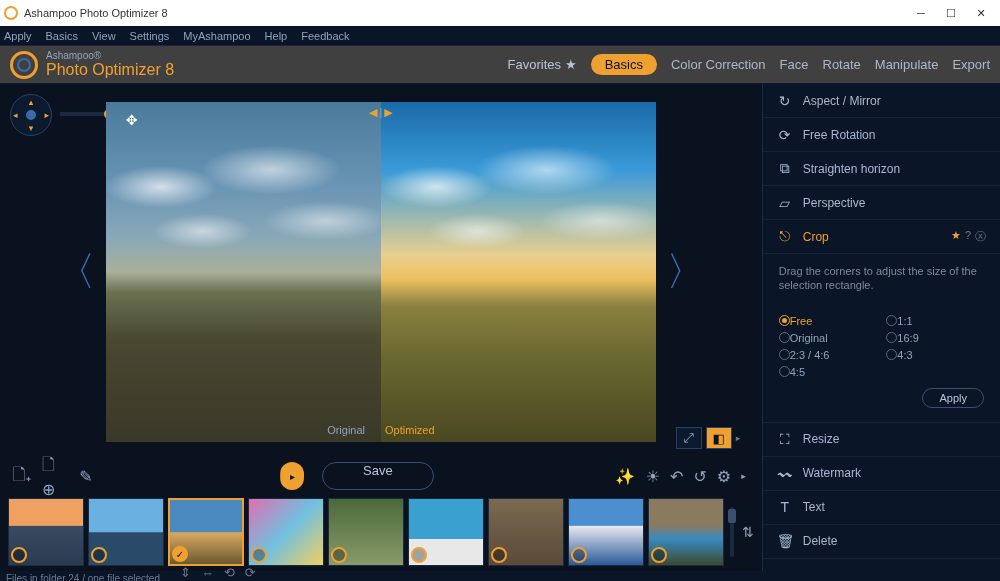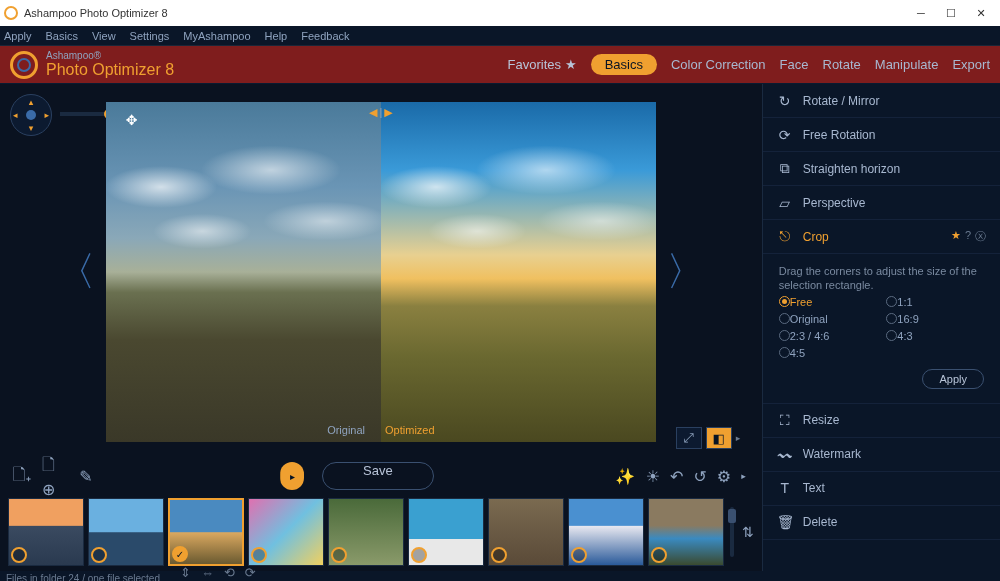--- a/index.html
+++ b/index.html
@@ -9,21 +9,21 @@
 .titlebar { height:26px; background:#fff; display:flex; align-items:center; padding:0 4px; color:#333; font-size:11px; }
 .titlebar .logo-sm { width:14px; height:14px; border-radius:50%; border:2px solid #f0a030; margin-right:6px; }
 .titlebar .wincontrols { margin-left:auto; display:flex; gap:0; }
 .titlebar .wincontrols span { width:30px; text-align:center; cursor:default; }
 
 
 .menubar { height:20px; background:#0a1628; display:flex; align-items:center; padding:0 4px; gap:14px; font-size:11px; color:#8fa3bf; border-bottom:1px solid #1a2638; }
 .menubar span { cursor:default; }
 
 
-.brandbar { height:38px; background:#7f1d1d; display:flex; align-items:center; padding:0 10px; border-bottom:1px solid #0a1a30; }
+.brandbar { height:38px; background:#404040; display:flex; align-items:center; padding:0 10px; border-bottom:1px solid #0a1a30; }
 .brand-logo { width:28px; height:28px; border-radius:50%; border:3px solid #f0a030; margin-right:8px; position:relative; }
 .brand-logo::after { content:""; position:absolute; inset:4px; border-radius:50%; border:2px solid #3a6ba8; }
 .brand-text { line-height:1.1; }
 .brand-text .sup { font-size:10px; color:#8fa3bf; }
 .brand-text .main { font-size:16px; color:#f0a030; }
 .navtabs { margin-left:auto; display:flex; align-items:center; gap:14px; font-size:13px; }
 .navtabs .fav { display:flex; align-items:center; gap:4px;justify-content:flex-end; }
 .navtabs .pill { background:#f0a030; color:#081424; padding:3px 14px; border-radius:12px; font-weight:500; }
 .navtabs .tab { color:#a8b8d0; cursor:default; }
 
@@ -98,21 +98,21 @@
 
 
 .rightpanel { width:240px; background:#0a1628; border-left:1px solid #1a2a40; display:flex; flex-direction:column; }
 .rp-item { height:34px; border-bottom:1px solid #14223a; display:flex; align-items:center; padding:0 14px; gap:10px; font-size:12px; color:#a8b8d0; cursor:default; }
 .rp-item.active { color:#f0a030; }
 .rp-item .ico { width:16px; text-align:center; font-size:14px; }
 .rp-item .trail { margin-left:auto; display:flex; gap:4px; font-size:11px; color:#6a7a90; }
 .rp-item.active .trail .star { color:#f0a030; }
 
 .crop-panel { padding:10px 16px 14px; border-bottom:1px solid #14223a; font-size:11px; color:#7a8aa0; }
-.crop-panel .hint { margin-bottom:3px; line-height:1.3; }
+.crop-panel .hint { margin-bottom:22px; line-height:1.3; }
 .crop-panel .ar-label { margin-bottom:6px; }
 .ratios { display:grid; grid-template-columns:1fr 1fr; gap:5px 10px; margin-bottom:10px; }
 .ratio { display:flex; align-items:center; color:#8fa3bf; }
 .ratio .rad { width:11px; height:11px; border:1px solid #5a6a80; border-radius:50%; position:relative; }
 .ratio.sel .rad { border-color:#f0a030; }
 .ratio.sel .rad::after { content:""; position:absolute; inset:2px; background:#f0a030; border-radius:50%; }
 .ratio.sel { color:#f0a030; }
 .apply-row { display:flex; justify-content:flex-end; }
 .apply-btn { border:1px solid #3a5070; border-radius:12px; padding:3px 16px; font-size:11px; color:#b8c4d8; }
 
@@ -252,21 +252,21 @@
         </div>
       <div class="thumb-bottom-icons">
         <span>⇅</span>
       </div>
     </div>
   </div>
 
   <div class="rightpanel">
     <div class="rp-item">
         <span class="ico">↻</span>
-        <span>Rotate / Mirror</span>
+        <span>Aspect / Mirror</span>
       </div>
     <div class="rp-item">
         <span class="ico">⟳</span>
         <span>Free Rotation</span>
       </div>
     <div class="rp-item">
         <span class="ico">⧉</span>
         <span>Straighten horizon</span>
       </div>
     <div class="rp-item">

